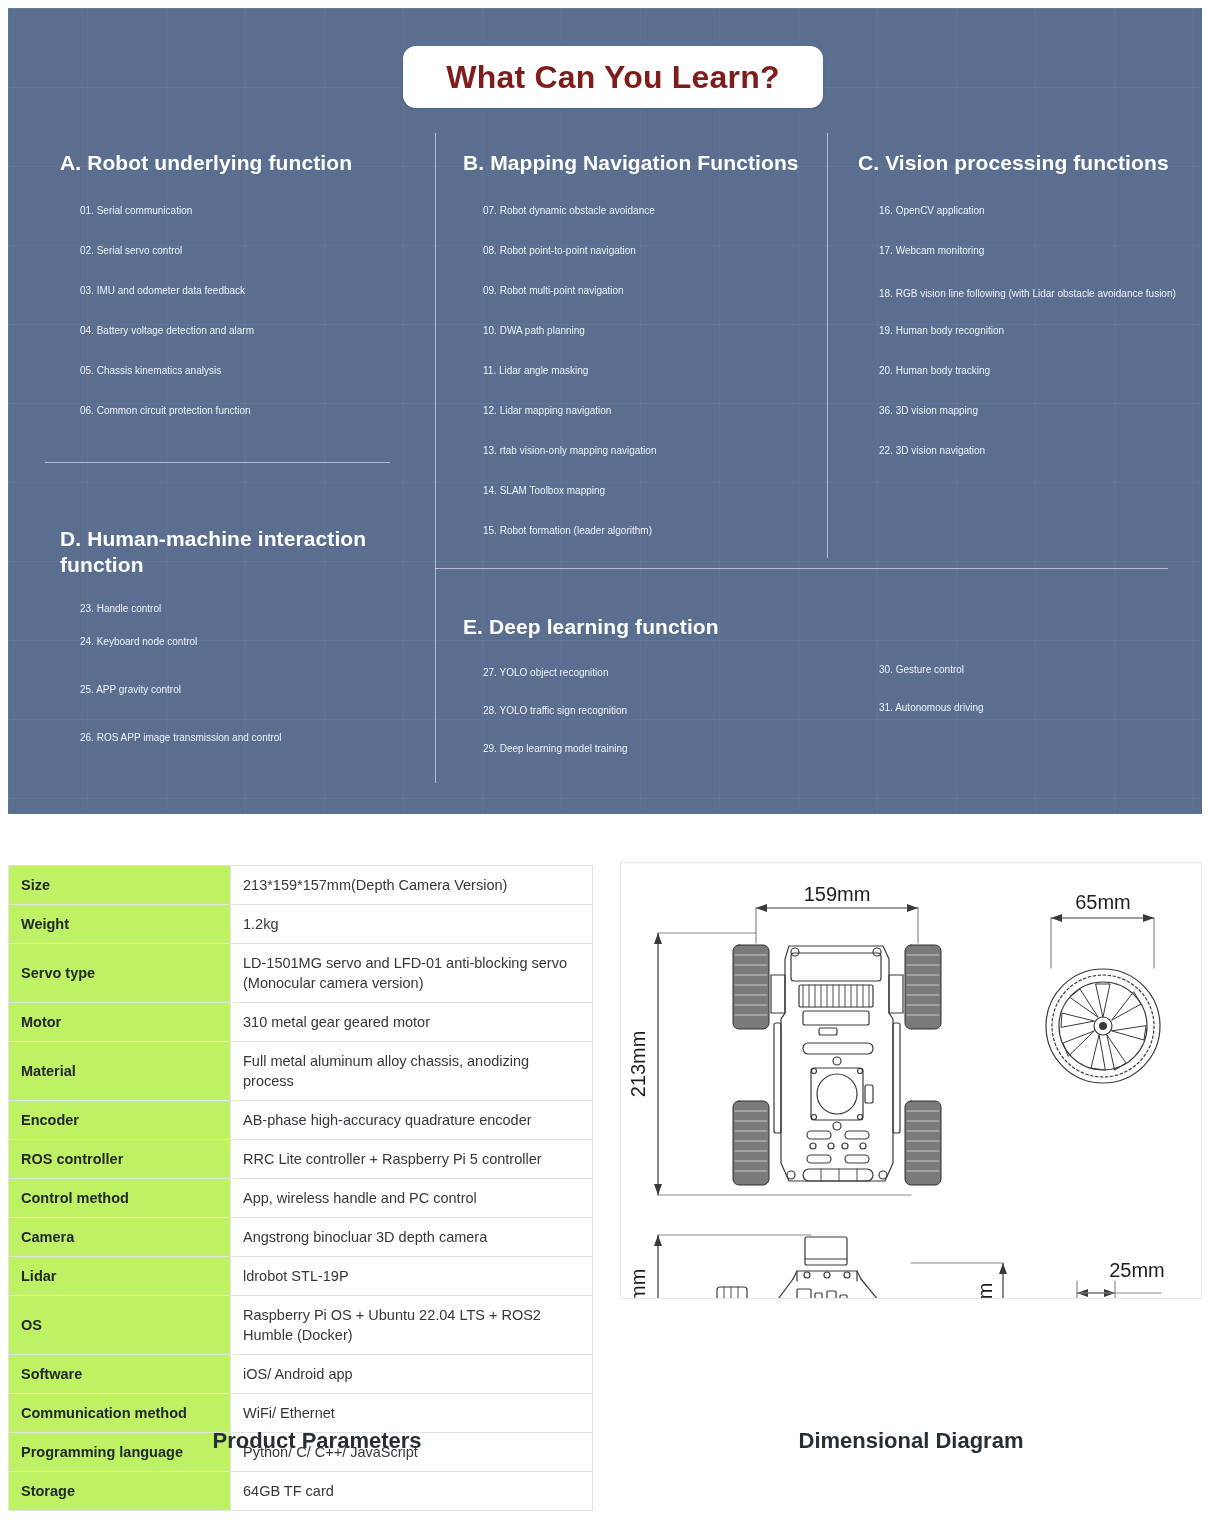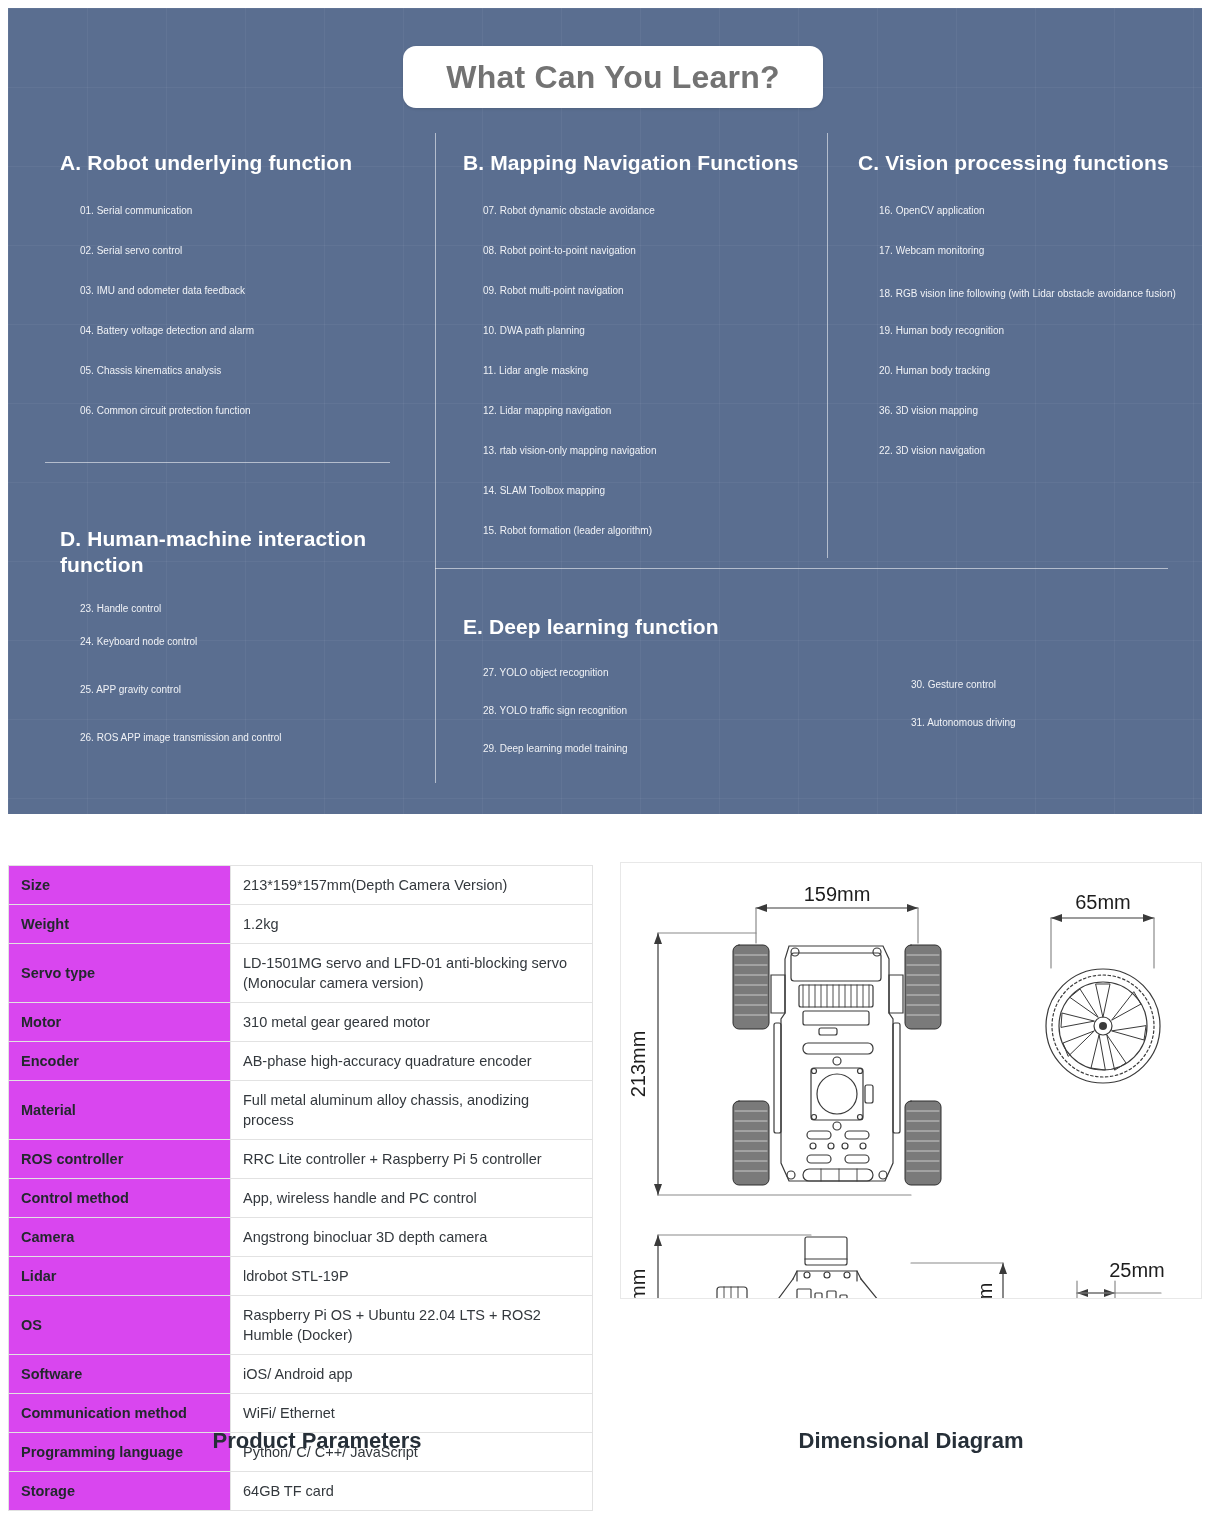--- a/index.html
+++ b/index.html
@@ -28,21 +28,21 @@
     left:395px; top:38px;
     width:420px; height:62px;
     background:#ffffff;
     border-radius:13px;
     display:flex; align-items:center; justify-content:center;
     box-shadow:0 1px 3px rgba(0,0,0,0.12);
   }
   .title-box .title-text {
     font-size:32px;
     font-weight:bold;
-    color:#737373;
+    color:#7f1d1d;
     letter-spacing:0.2px;
   }
 
   
   .vline { position:absolute; width:1px; background:rgba(255,255,255,0.55); }
   .hline { position:absolute; height:1px; background:rgba(255,255,255,0.55); }
 
   .col-head {
     position:absolute;
     color:#ffffff;
@@ -67,21 +67,21 @@
   table.params td {
     border:1px solid #e2e2e2;
     font-size:14.5px;
     padding:9px 12px;
     vertical-align:middle;
     line-height:20px;
     color:#33383d;
   }
   table.params td.k {
     width:222px;
-    background:#d946ef;
+    background:#bef264;
     font-weight:bold;
     color:#23282d;
   }
   table.params td.v { background:#ffffff; }
 
   .diagram-box {
     position:absolute;
     left:620px; top:862px;
     width:582px; height:437px;
     background:#ffffff;
@@ -155,21 +155,21 @@
     <div class="item" style="margin-bottom:27px;">25. APP gravity control</div>
     <div class="item">26. ROS APP image transmission and control</div>
   </div>
 
   <div class="col-head" style="left:455px; top:606px; width:400px;">E. Deep learning function</div>
   <div class="item-list" style="left:475px; top:654px; width:340px;">
     <div class="item" style="margin-bottom:17px;">27. YOLO object recognition</div>
     <div class="item" style="margin-bottom:17px;">28. YOLO traffic sign recognition</div>
     <div class="item">29. Deep learning model training</div>
   </div>
-  <div class="item-list" style="left:871px; top:666px; width:300px;margin-left:32px;">
+  <div class="item-list" style="left:871px; top:651px; width:300px;">
     <div class="item" style="margin-bottom:17px;">30. Gesture control</div>
     <div class="item">31. Autonomous driving</div>
   </div>
 
 </div>
 
 <div class="params-wrap">
   <table class="params">
     <tbody>
       <tr>
@@ -182,26 +182,26 @@
       </tr>
       <tr>
         <td class="k">Servo type</td>
         <td class="v">LD-1501MG servo and LFD-01 anti-blocking servo (Monocular camera version)</td>
       </tr>
       <tr>
         <td class="k">Motor</td>
         <td class="v">310 metal gear geared motor</td>
       </tr>
       <tr>
+        <td class="k">Material</td>
+        <td class="v">Full metal aluminum alloy chassis, anodizing process</td>
+      </tr>
+      <tr>
         <td class="k">Encoder</td>
         <td class="v">AB-phase high-accuracy quadrature encoder</td>
-      </tr>
-      <tr>
-        <td class="k">Material</td>
-        <td class="v">Full metal aluminum alloy chassis, anodizing process</td>
       </tr>
       <tr>
         <td class="k">ROS controller</td>
         <td class="v">RRC Lite controller + Raspberry Pi 5 controller</td>
       </tr>
       <tr>
         <td class="k">Control method</td>
         <td class="v">App, wireless handle and PC control</td>
       </tr>
       <tr>

